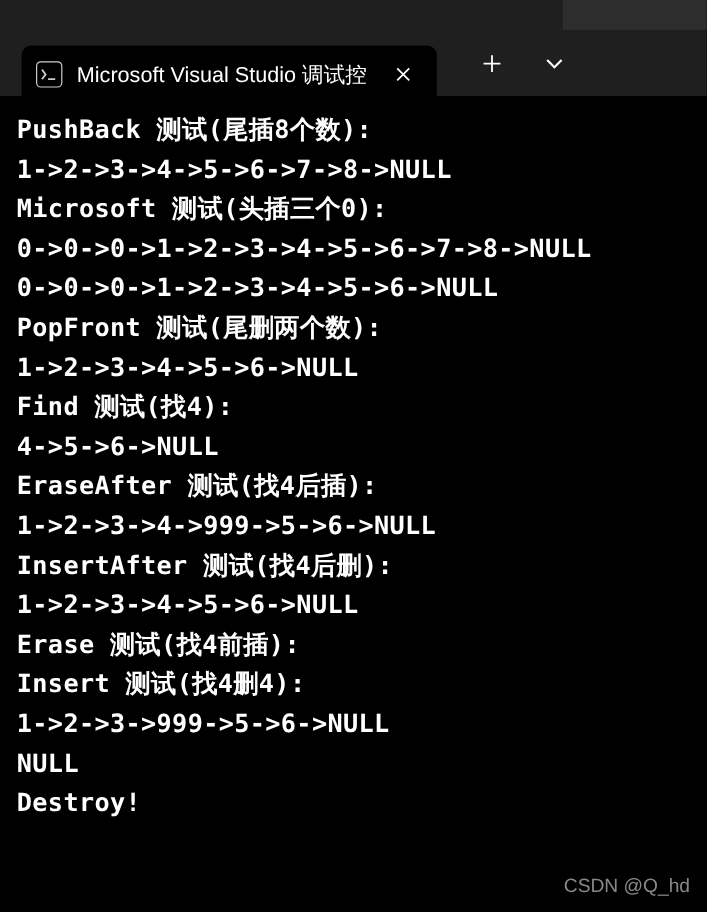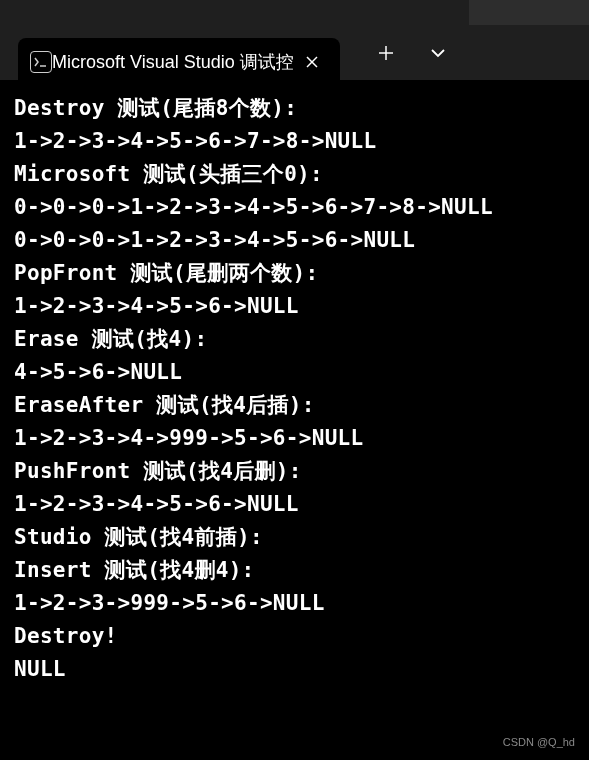--- a/index.html
+++ b/index.html
@@ -36,20 +36,21 @@
       padding-left: 18px;
       gap: 0;
     }
     .tab {
       display: flex;
       align-items: center;
       background: #000;
       border-radius: 8px 8px 0 0;
       height: 48px;
       padding: 0 14px 0 12px;
+      gap: 12px;
       margin-top: 19px;
       min-width: 0;
     }
     .tab-icon {
       width: 22px;
       height: 22px;
       border: 1.5px solid #ccc;
       border-radius: 4px;
       display: flex;
       align-items: center;
@@ -106,21 +107,21 @@
       white-space: nowrap;
     }
     .console-line {
       display: block;
     }
     .watermark {
       position: absolute;
       bottom: 12px;
       right: 14px;
       color: #888;
-      font-size: 11px;
+      font-size: 16px;
       font-family: Arial, sans-serif;
       font-weight: normal;
     }
   </style>
 </head>
 <body>
 
 <div class="titlebar-bg"></div>
 <div class="titlebar-shadow"></div>
 
@@ -149,33 +150,33 @@
     </div>
     <div class="action-btn">
       <svg width="16" height="10" viewBox="0 0 16 10">
         <path d="M2 2 L8 8 L14 2" stroke="#fff" stroke-width="1.8" fill="none"></path>
       </svg>
     </div>
   </div>
 </div>
 
 <div class="console">
-  <span class="console-line">Destroy 测试(尾插8个数):</span>
+  <span class="console-line">PushBack 测试(尾插8个数):</span>
   <span class="console-line">1-&gt;2-&gt;3-&gt;4-&gt;5-&gt;6-&gt;7-&gt;8-&gt;NULL</span>
   <span class="console-line">Microsoft 测试(头插三个0):</span>
   <span class="console-line">0-&gt;0-&gt;0-&gt;1-&gt;2-&gt;3-&gt;4-&gt;5-&gt;6-&gt;7-&gt;8-&gt;NULL</span>
   <span class="console-line">0-&gt;0-&gt;0-&gt;1-&gt;2-&gt;3-&gt;4-&gt;5-&gt;6-&gt;NULL</span>
   <span class="console-line">PopFront 测试(尾删两个数):</span>
   <span class="console-line">1-&gt;2-&gt;3-&gt;4-&gt;5-&gt;6-&gt;NULL</span>
-  <span class="console-line">Erase 测试(找4):</span>
+  <span class="console-line">Find 测试(找4):</span>
   <span class="console-line">4-&gt;5-&gt;6-&gt;NULL</span>
   <span class="console-line">EraseAfter 测试(找4后插):</span>
   <span class="console-line">1-&gt;2-&gt;3-&gt;4-&gt;999-&gt;5-&gt;6-&gt;NULL</span>
-  <span class="console-line">PushFront 测试(找4后删):</span>
+  <span class="console-line">InsertAfter 测试(找4后删):</span>
   <span class="console-line">1-&gt;2-&gt;3-&gt;4-&gt;5-&gt;6-&gt;NULL</span>
-  <span class="console-line">Studio 测试(找4前插):</span>
+  <span class="console-line">Erase 测试(找4前插):</span>
   <span class="console-line">Insert 测试(找4删4):</span>
   <span class="console-line">1-&gt;2-&gt;3-&gt;999-&gt;5-&gt;6-&gt;NULL</span>
+  <span class="console-line">NULL</span>
   <span class="console-line">Destroy!</span>
-  <span class="console-line">NULL</span>
 </div>
 
 <div class="watermark">CSDN @Q_hd</div>
 
 </body></html>

